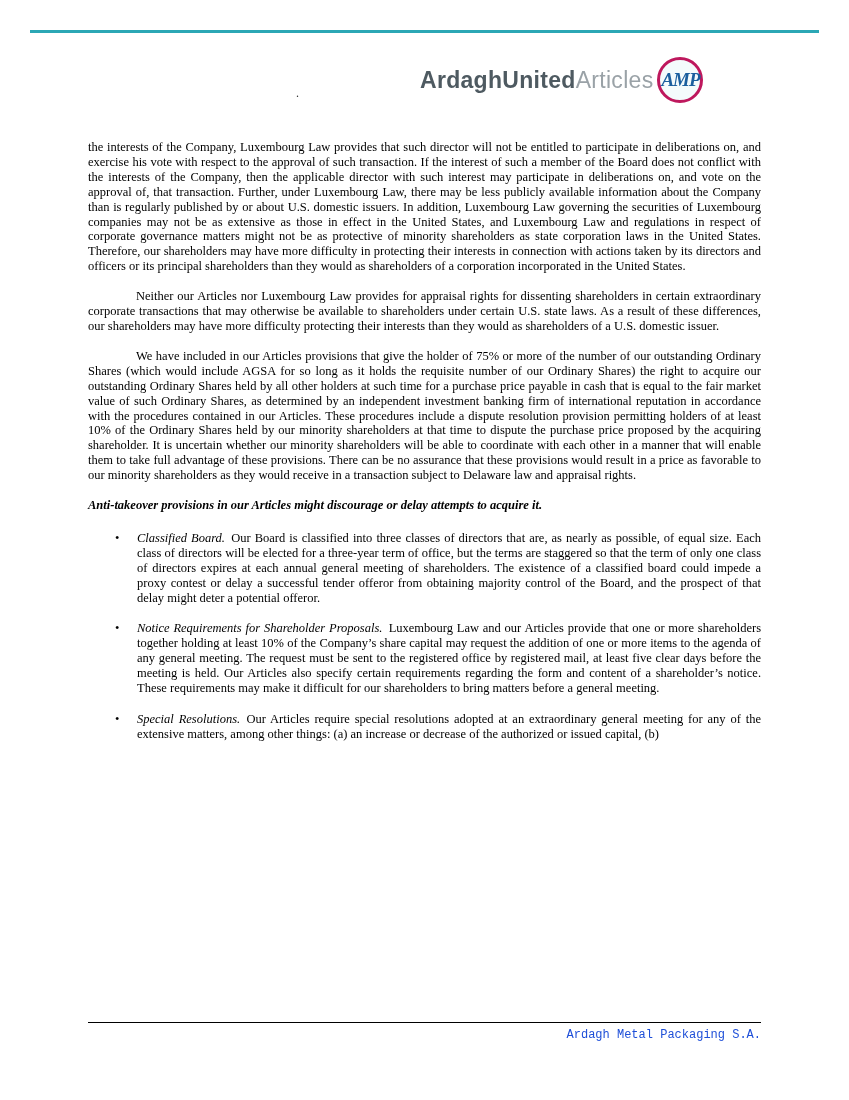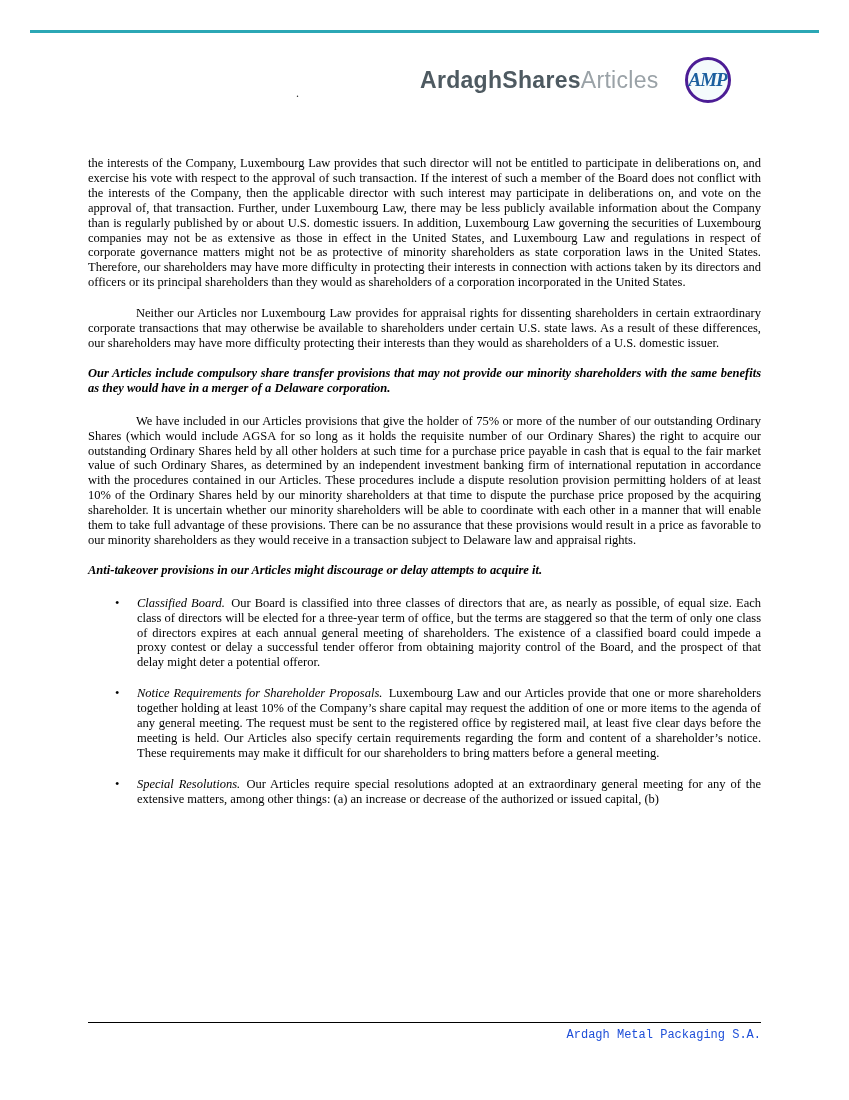--- a/index.html
+++ b/index.html
@@ -4,30 +4,30 @@
 <style>
   html,body{margin:0;padding:0;background:#ffffff;}
   .page{position:relative;width:849px;height:1100px;background:#ffffff;overflow:hidden;
         font-family:"Liberation Serif", serif;color:#000;}
   .top-rule{position:absolute;left:30px;right:30px;top:30px;height:3px;background:#2ba7b5;}
   
   .logo{position:absolute;top:57px;left:420px;display:flex;align-items:center;
         font-family:"Liberation Sans", sans-serif;letter-spacing:.3px;}
   .logo-ardagh,.logo-metal{font-size:23px;font-weight:700;color:#4e5a61;}
   .logo-packaging{font-size:23px;font-weight:400;color:#9aa2a7;}
-  .logo-mark{width:46px;height:46px;border-radius:50%;border:3px solid #4c1d95;margin-left:26px;
+  .logo-mark{width:46px;height:46px;border-radius:50%;border:3px solid #be185d;margin-left:4px;
              display:flex;align-items:center;justify-content:center;box-sizing:border-box;
              background:#f4fbfc;}
   .logo-mono{font-family:"Liberation Serif", serif;font-style:italic;font-weight:700;
              font-size:19px;color:#1b5f9e;letter-spacing:-1px;}
   .stray-dot{position:absolute;left:296px;top:86px;font-size:12px;color:#333;}
   
   .content{position:absolute;left:88px;right:88px;top:140px;
            font-size:12.5px;line-height:14.9px;text-align:justify;}
-  .para{margin:16px 0 15px 0;}
+  .para{margin:0 0 15px 0;}
   .indent{text-indent:48px;}
   .heading{margin:3px 0 18px 0;font-weight:700;font-style:italic;}
   .bullets{margin-top:5px;}
   .bullet{display:flex;margin:0 0 16px 0;}
   .bullet-glyph{width:22px;flex:0 0 22px;margin-left:27px;text-align:left;}
   .bullet-text{flex:1;text-align:justify;}
   .bullet-text i{font-style:italic;}
   
   .footer-rule{position:absolute;left:88px;right:88px;top:1022px;height:1px;background:#000;}
   .footer-company{position:absolute;right:88px;top:1028px;font-family:Liberation Mono, monospace;
@@ -36,33 +36,32 @@
 </style>
 </head>
 <body>
 
 <div class="page">
 
   <div class="top-rule"></div>
 
   <div class="logo">
     <span class="logo-ardagh">Ardagh</span>
-      <span class="logo-metal">Shares</span>
+      <span class="logo-metal">United</span>
       <span class="logo-packaging">Articles</span>
     <span class="logo-mark">
       <span class="logo-mono">AMP</span>
     </span>
   </div>
 
   <div class="stray-dot">.</div>
 
   <main class="content">
     <p class="para">the interests of the Company, Luxembourg Law provides that such director will not be entitled to participate in deliberations on, and exercise his vote with respect to the approval of such transaction. If the interest of such a member of the Board does not conflict with the interests of the Company, then the applicable director with such interest may participate in deliberations on, and vote on the approval of, that transaction. Further, under Luxembourg Law, there may be less publicly available information about the Company than is regularly published by or about U.S. domestic issuers. In addition, Luxembourg Law governing the securities of Luxembourg companies may not be as extensive as those in effect in the United States, and Luxembourg Law and regulations in respect of corporate governance matters might not be as protective of minority shareholders as state corporation laws in the United States. Therefore, our shareholders may have more difficulty in protecting their interests in connection with actions taken by its directors and officers or its principal shareholders than they would as shareholders of a corporation incorporated in the United States.</p>
     <p class="para indent">Neither our Articles nor Luxembourg Law provides for appraisal rights for dissenting shareholders in certain extraordinary corporate transactions that may otherwise be available to shareholders under certain U.S. state laws. As a result of these differences, our shareholders may have more difficulty protecting their interests than they would as shareholders of a U.S. domestic issuer.</p>
-    <p class="heading">Our Articles include compulsory share transfer provisions that may not provide our minority shareholders with the same benefits as they would have in a merger of a Delaware corporation.</p>
     <p class="para indent">We have included in our Articles provisions that give the holder of 75% or more of the number of our outstanding Ordinary Shares (which would include AGSA for so long as it holds the requisite number of our Ordinary Shares) the right to acquire our outstanding Ordinary Shares held by all other holders at such time for a purchase price payable in cash that is equal to the fair market value of such Ordinary Shares, as determined by an independent investment banking firm of international reputation in accordance with the procedures contained in our Articles. These procedures include a dispute resolution provision permitting holders of at least 10% of the Ordinary Shares held by our minority shareholders at that time to dispute the purchase price proposed by the acquiring shareholder. It is uncertain whether our minority shareholders will be able to coordinate with each other in a manner that will enable them to take full advantage of these provisions. There can be no assurance that these provisions would result in a price as favorable to our minority shareholders as they would receive in a transaction subject to Delaware law and appraisal rights.</p>
     <p class="heading">Anti-takeover provisions in our Articles might discourage or delay attempts to acquire it.</p>
 
     <div class="bullets">
       <div class="bullet">
         <span class="bullet-glyph">•</span>
         <span class="bullet-text"><i>Classified Board.</i><span> Our Board is classified into three classes of directors that are, as nearly as possible, of equal size. Each class of directors will be elected for a three-year term of office, but the terms are staggered so that the term of only one class of directors expires at each annual general meeting of shareholders. The existence of a classified board could impede a proxy contest or delay a successful tender offeror from obtaining majority control of the Board, and the prospect of that delay might deter a potential offeror.</span></span>
       </div>
       <div class="bullet">
         <span class="bullet-glyph">•</span>

